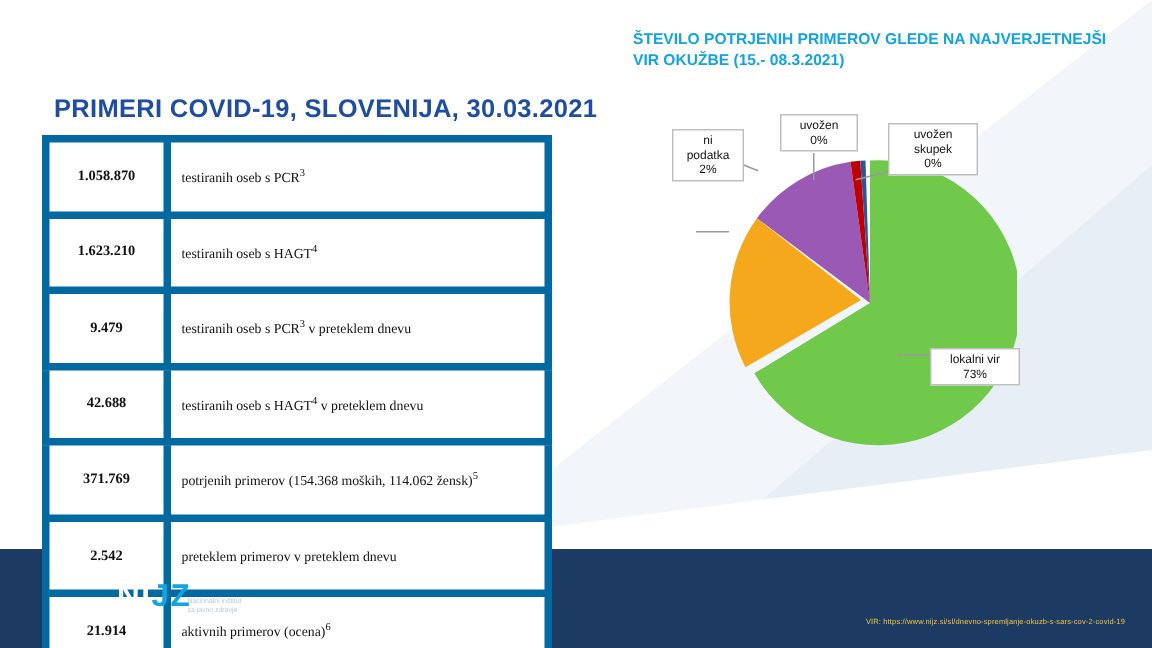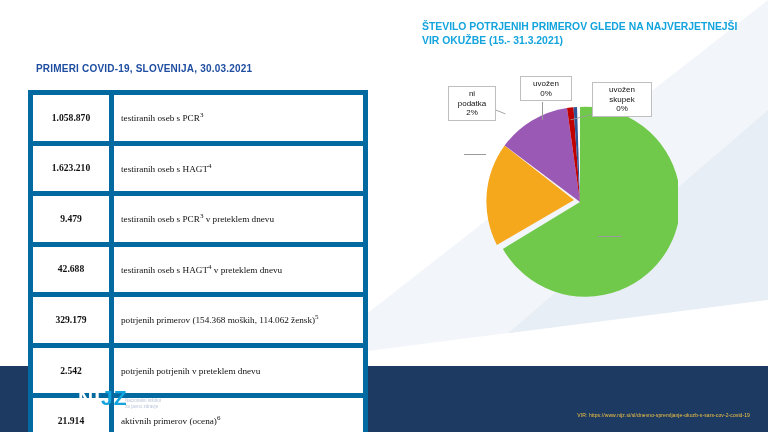--- a/index.html
+++ b/index.html
@@ -32,21 +32,21 @@
     width: 768px;
     height: 66px;
     background: #1d3a63;
   }
 
   
   .table-title {
     position: absolute;
     left: 36px;
     top: 63px;
-    font-size: 10px;
+    font-size: 17px;
     font-weight: bold;
     color: #1f4ea1;
     letter-spacing: .2px;
   }
   .data-table {
     position: absolute;
     left: 28px;
     top: 90px;
     width: 340px;
     border-collapse: collapse;
@@ -175,36 +175,36 @@
     </tr>
     <tr>
       <td class="num">9.479</td>
       <td class="desc"><span>testiranih oseb s PCR</span><sup>3</sup><span> v preteklem dnevu</span></td>
     </tr>
     <tr>
       <td class="num">42.688</td>
       <td class="desc"><span>testiranih oseb s HAGT</span><sup>4</sup><span> v preteklem dnevu</span></td>
     </tr>
     <tr>
-      <td class="num">329.179</td>
+      <td class="num">371.769</td>
       <td class="desc"><span>potrjenih primerov  (154.368 moških,  114.062 žensk)</span><sup>5</sup></td>
     </tr>
     <tr>
       <td class="num">2.542</td>
-      <td class="desc"><span>potrjenih potrjenih v preteklem dnevu</span><sup></sup></td>
+      <td class="desc"><span>preteklem primerov v preteklem dnevu</span><sup></sup></td>
     </tr>
     <tr>
       <td class="num">21.914</td>
       <td class="desc"><span>aktivnih primerov (ocena)</span><sup>6</sup></td>
     </tr>
   </tbody>
 </table>
 
 <div class="chart-title">ŠTEVILO POTRJENIH  PRIMEROV GLEDE NA NAJVERJETNEJŠI VIR OKUŽBE
-(15.- 31.3.2021)</div>
+(15.- 08.3.2021)</div>
 
 <div class="chart-area">
 
   <div class="pie-wrap">
     <svg width="196" height="196" viewBox="0 0 196 196">
 
       <path d="M98 98 L98 3 A95 95 0 1 1 20.9 144.9 Z" fill="#71C94B"></path>
 
       <path d="M92 96 L14.9 140.9 A95 95 0 0 1 22.6 41.5 Z" fill="#F5A81C"></path>
 
@@ -223,18 +223,20 @@
   <div class="leader" style="left:178px; top:164px; width:24px; height:1px;"></div>
 
   <div class="lbl lbl-ni">ni
 podatka
 2%</div>
   <div class="lbl lbl-uvozen">uvožen
 0%</div>
   <div class="lbl lbl-skupek">uvožen
 skupek
 0%</div>
+  <div class="lbl lbl-lokalni">lokalni vir
+73%</div>
 </div>
 
 <div class="logo"><span>NI</span><span class="j">JZ</span></div>
 <div class="logo-sub" style="white-space:pre-line;">Nacionalni inštitut
 za javno zdravje</div>
 <div class="source">VIR: https://www.nijz.si/sl/dnevno-spremljanje-okuzb-s-sars-cov-2-covid-19</div>
 
 </body></html>

